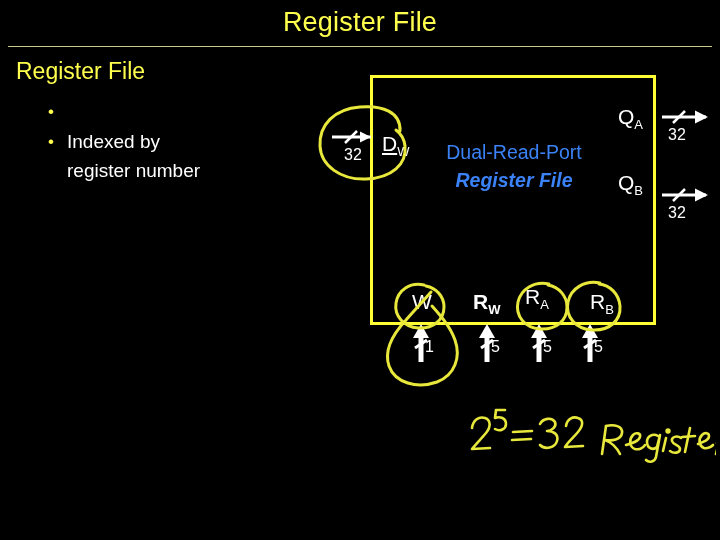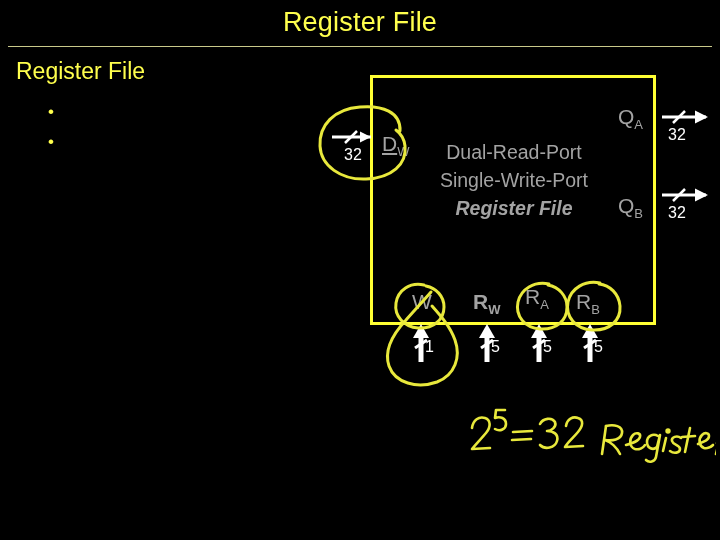--- a/index.html
+++ b/index.html
@@ -88,49 +88,49 @@
     box-sizing: border-box;
   }
 
   
   #rf-center-text {
     position: absolute;
     left: 396px;
     top: 138px;
     width: 236px;
     text-align: center;
-    color: #a3a3a3;
+    color: #3b82f6;
     font-size: 19.5px;
     line-height: 28px;
   }
   #rf-center-text .rf-line-em {
     font-weight: bold;
     font-style: italic;
   }
 
   
   .port-label {
     position: absolute;
-    color: #a3a3a3;
+    color: #ffffff;
     font-size: 21px;
     line-height: 21px;
     white-space: nowrap;
   }
   .port-label sub {
     font-size: 13px;
     line-height: 13px;
   }
 
   #label-dw   { left: 382px; top: 133px; text-decoration: underline; }
   #label-qa   { left: 618px; top: 106px; }
-  #label-qb   { left: 618px; top: 195px; }
+  #label-qb   { left: 618px; top: 172px; }
   #label-w    { left: 412px; top: 291px; }
   #label-rw   { left: 473px; top: 291px; font-weight: bold; }
   #label-ra   { left: 525px; top: 286px; }
-  #label-rb   { left: 576px; top: 291px; }
+  #label-rb   { left: 590px; top: 291px; }
 
   
   .bitwidth {
     position: absolute;
     color: #ffffff;
     font-size: 16px;
     line-height: 14px;
     white-space: nowrap;
   }
   #bw-in    { left: 344px; top: 148px; }
@@ -169,28 +169,29 @@
   <div id="title-rule"></div>
 
   <div id="subheading">Register File</div>
 
   <div id="bullets">
     <div class="bullet-row">
       <span class="bullet-dot">•</span>
     </div>
     <div class="bullet-row">
       <span class="bullet-dot">•</span>
+      <span class="bullet-text">Indexed by
+register number</span>
     </div>
   </div>
 
   <div id="rf-box"></div>
 
   <div id="rf-center-text">
     <div>Dual-Read-Port</div>
-    <div>Single-Write-Port</div>
     <div class="rf-line-em">Register File</div>
   </div>
 
   <div class="port-label" id="label-dw">
     <span>D</span><sub>W</sub>
   </div>
 
   <div class="port-label" id="label-qa">
     <span>Q</span><sub>A</sub>
   </div>

